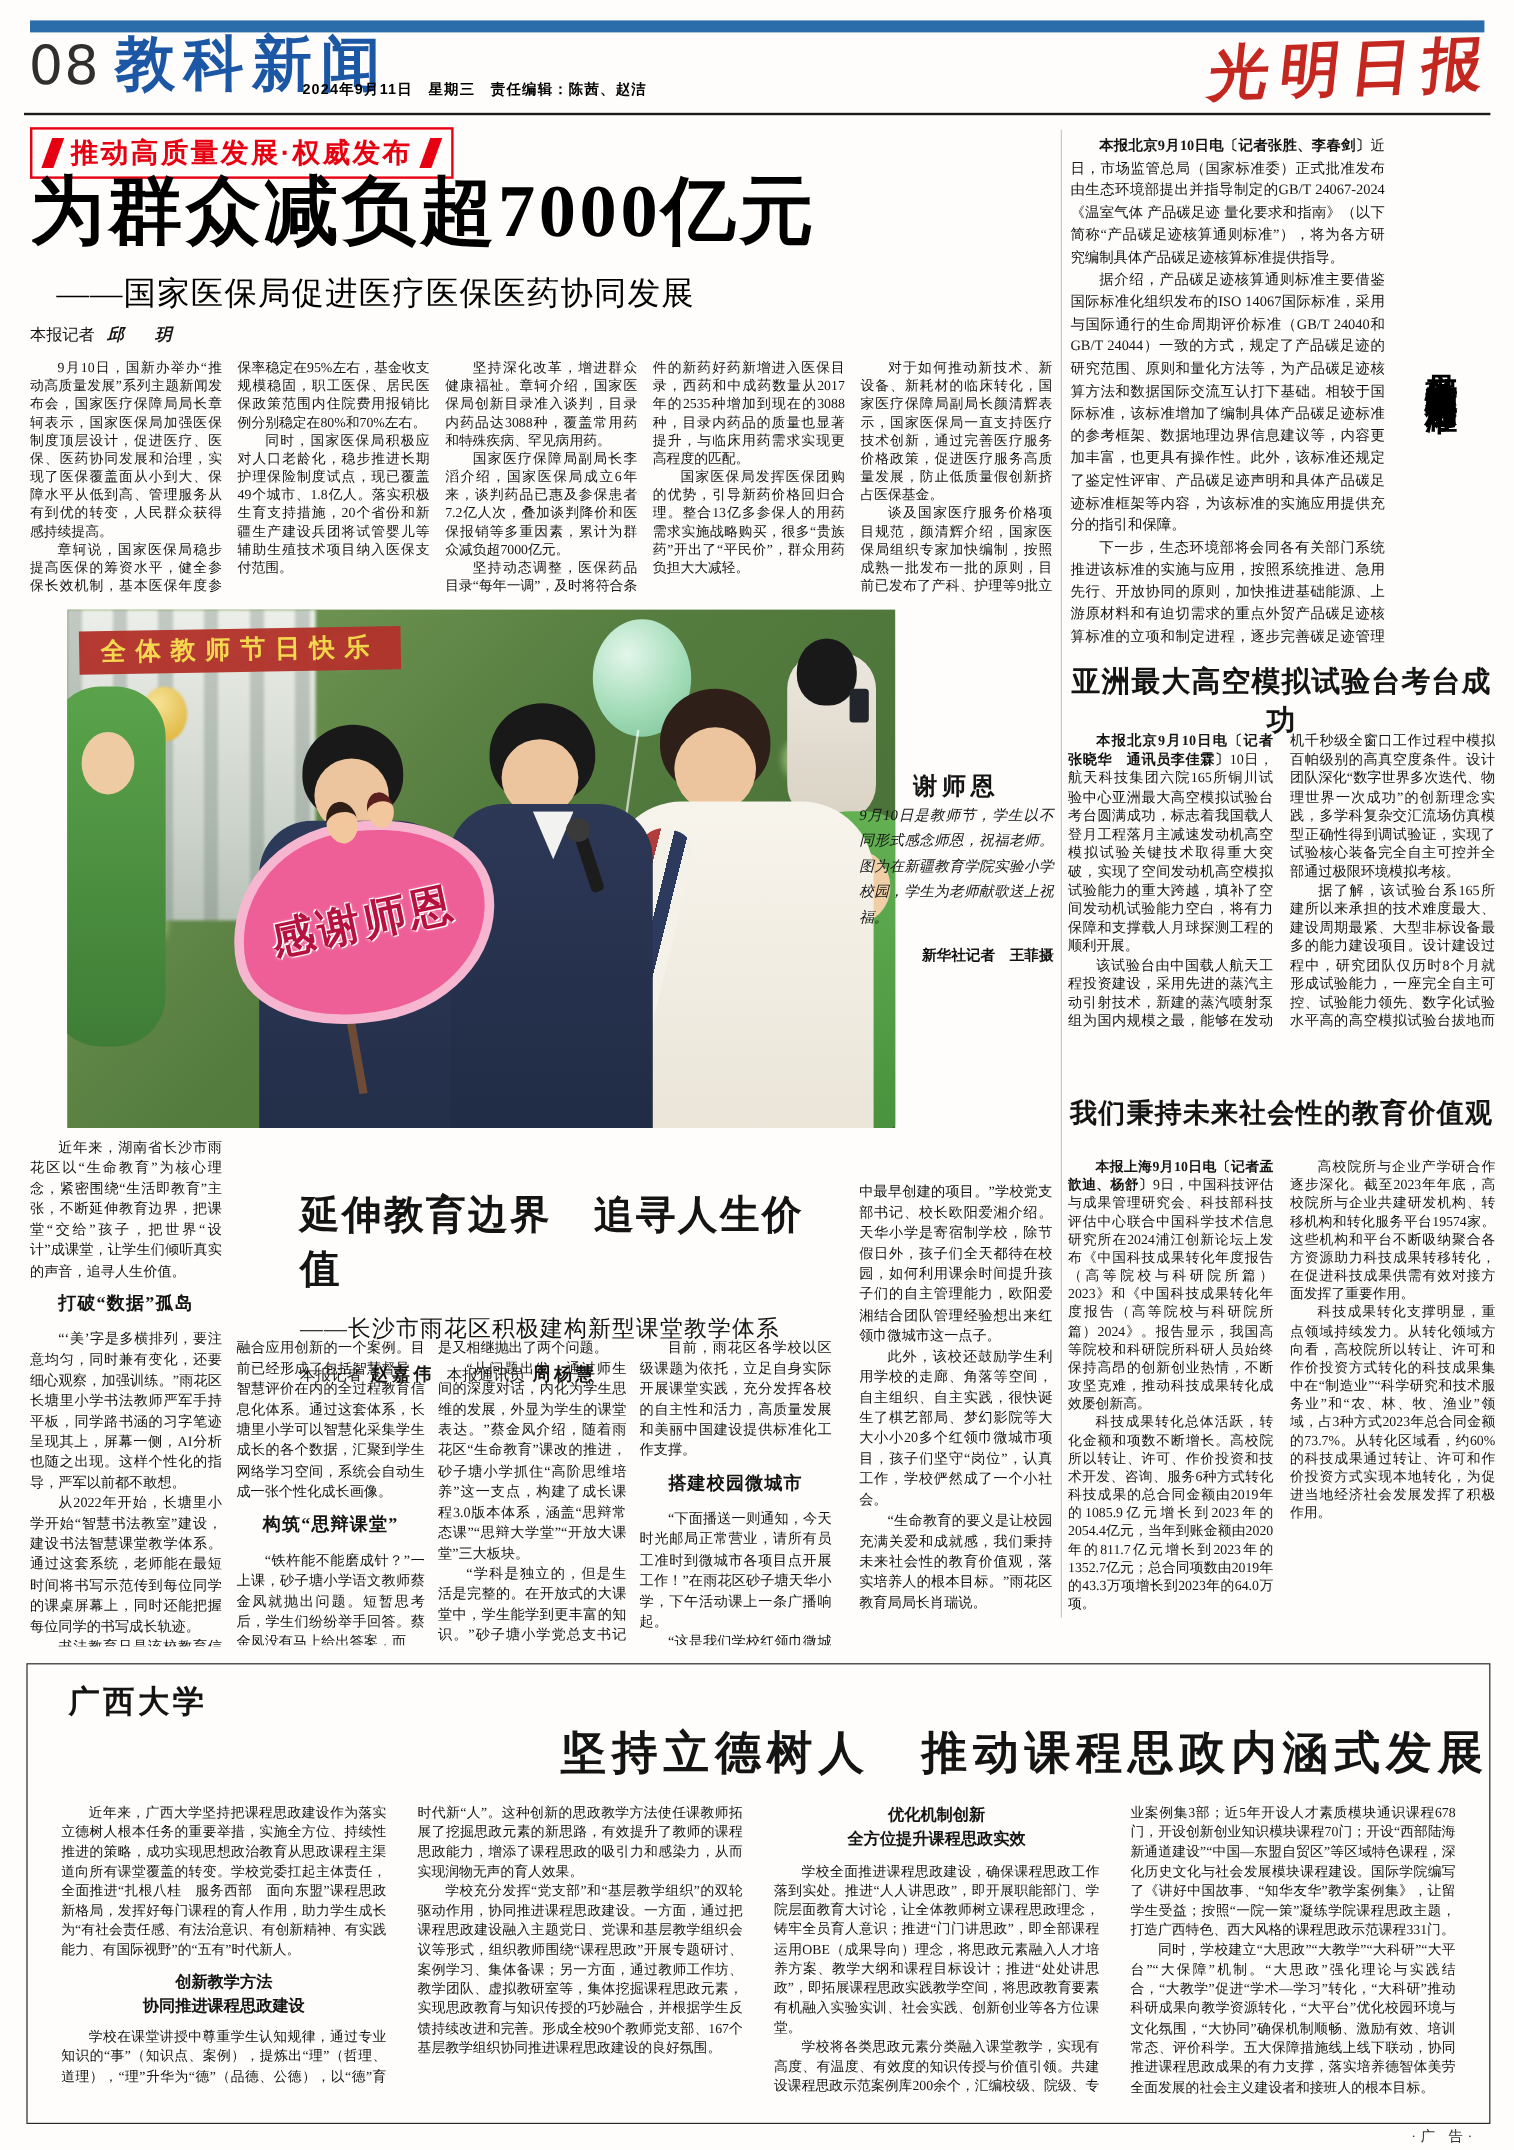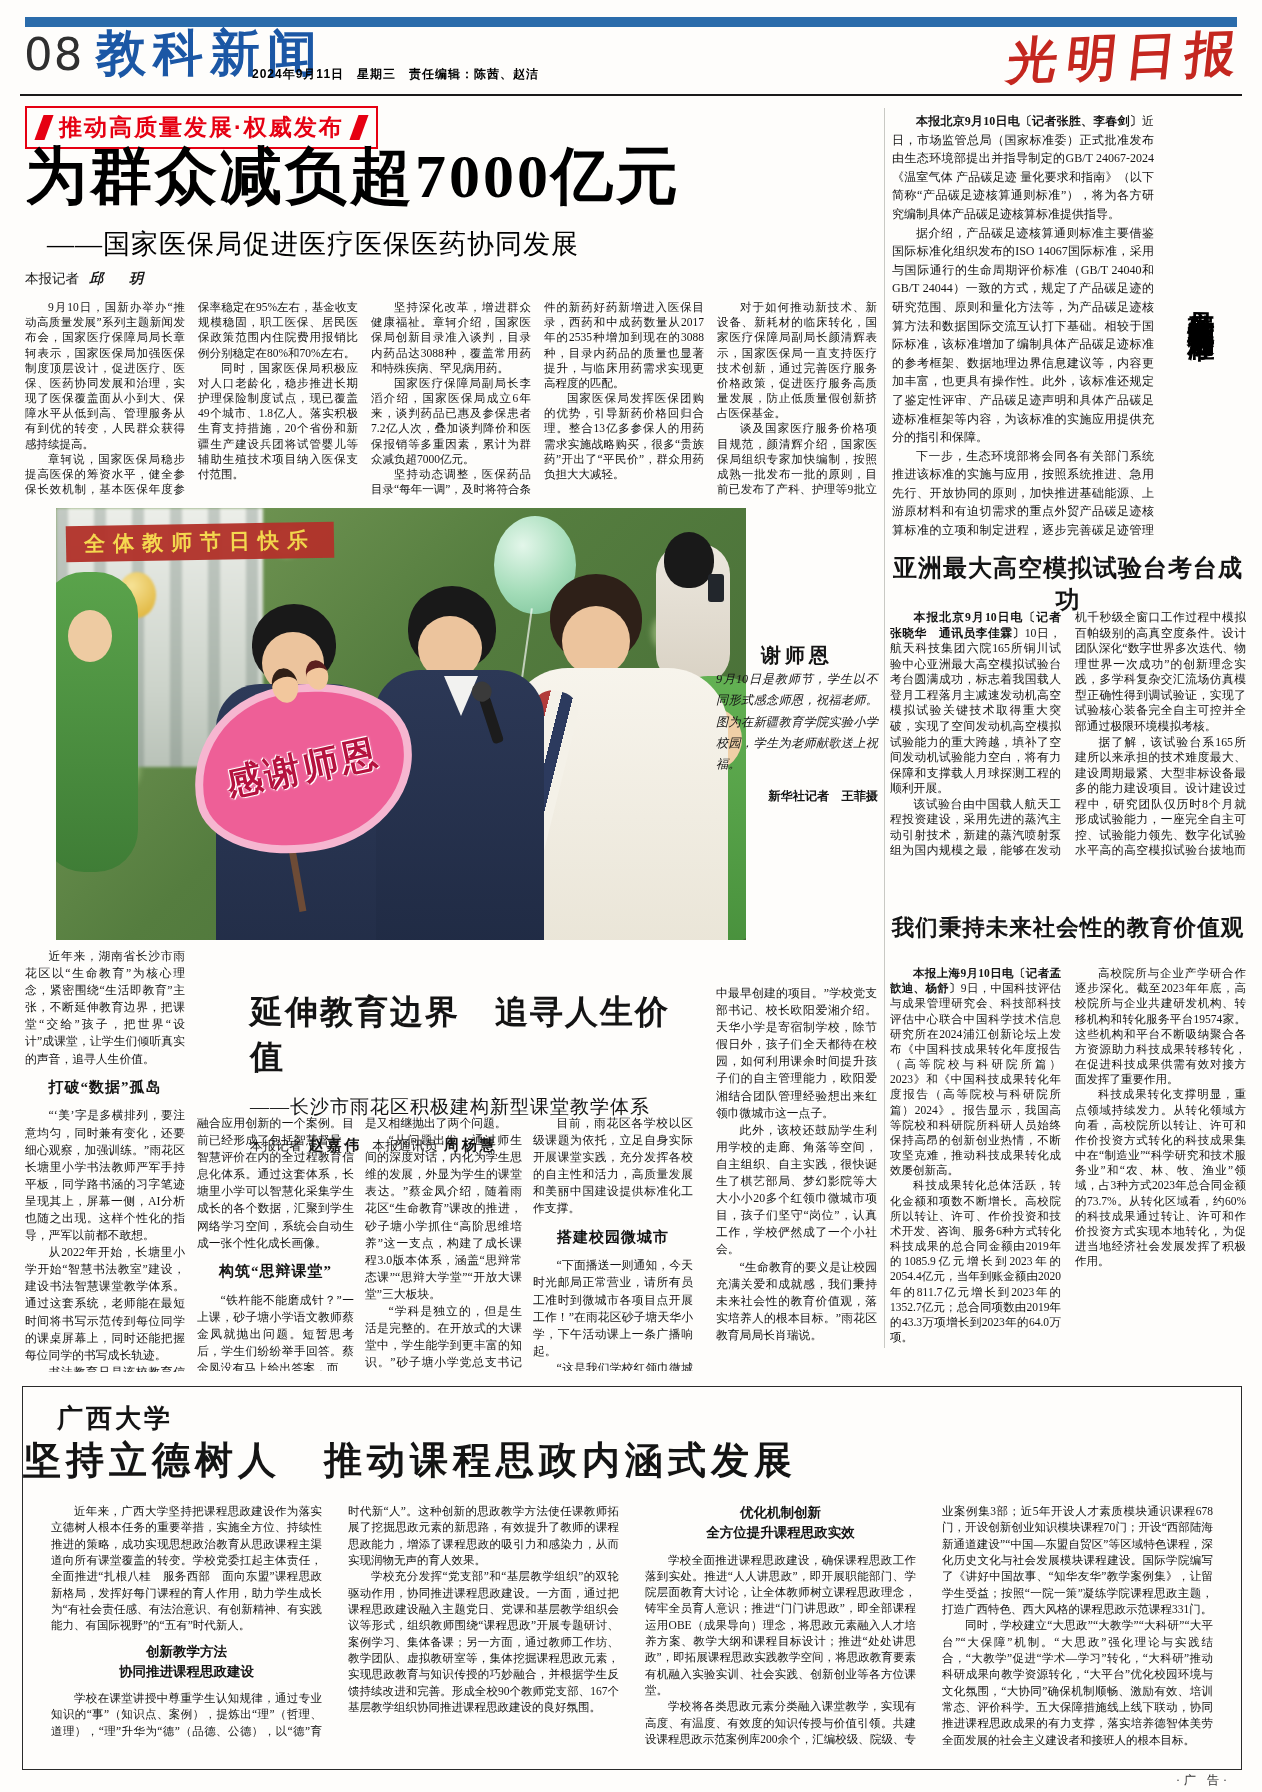--- a/index.html
+++ b/index.html
@@ -148,21 +148,21 @@
   .edu-head{left:250px;top:962px;width:448px;margin-top:28px;}
   .edu-headline{font-size:33px;font-weight:bold;letter-spacing:2px;}
   .edu-subhead{margin-top:14px;font-size:19px;letter-spacing:1px;}
   .edu-byline{margin-top:16px;font-size:13px;}
   .edu-byline b{font-size:15px;letter-spacing:3px;}
 
   
   .gxu-box{left:22px;top:1386px;width:1218px;height:382px;border:1.5px solid #2a2a2a;}
   .gxu-label{position:absolute;left:34px;top:14px;font-family:"Liberation Sans",sans-serif;
      font-weight:bold;font-size:26px;letter-spacing:3px;}
-  .gxu-headline{position:absolute;left:0;top:48px;width:100%;text-align:left;font-size:38px;
+  .gxu-headline{position:absolute;left:0;top:48px;width:100%;text-align:right;font-size:38px;
      font-weight:bold;letter-spacing:5px;}
   .gxu-body{position:absolute;left:28px;top:116px;width:1162px;height:246px;column-count:4;
      column-gap:26px;font-size:11.5px;line-height:1.42;column-fill:auto;overflow:hidden;}
   .gxu-sub{font-weight:bold;text-align:center;margin:8px 0;font-size:13.5px;line-height:1.5;
      break-inside:avoid;}
   .ad-note{left:1176px;top:1772px;font-size:12px;letter-spacing:4px;color:#333;}
 </style>
 </head>
 <body>
 

